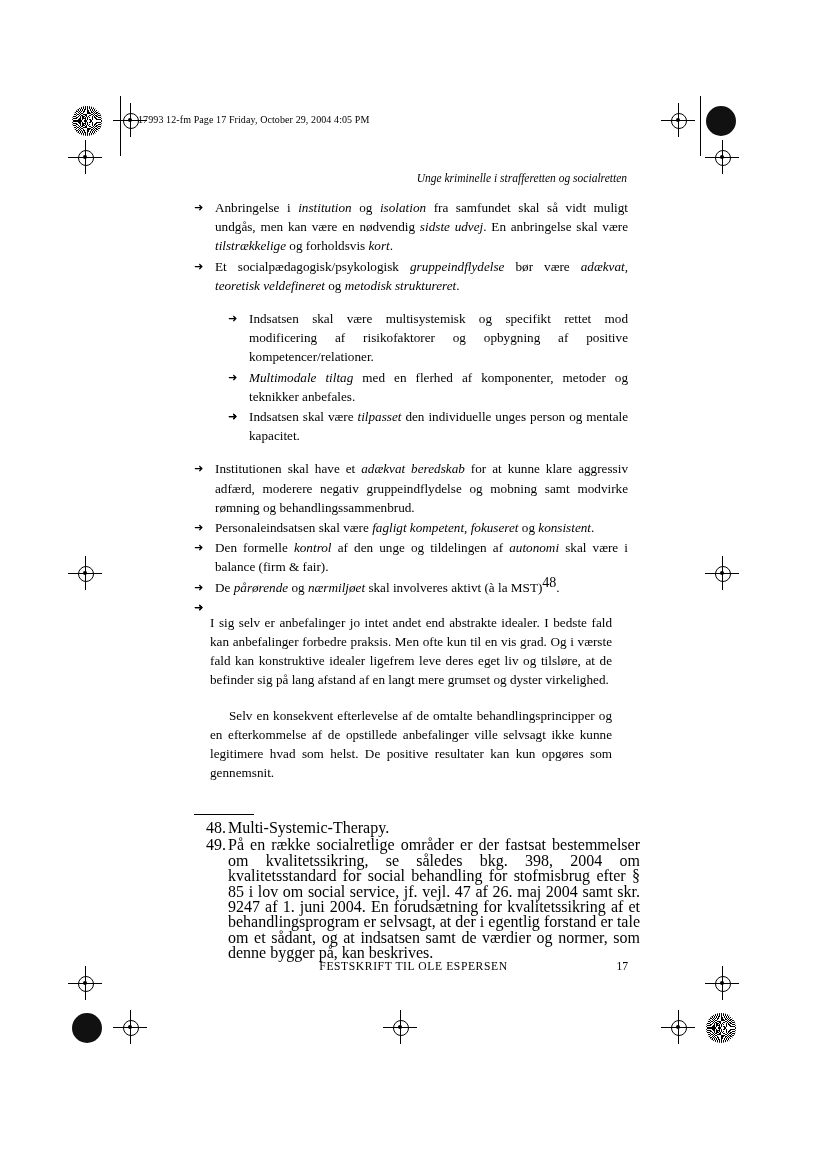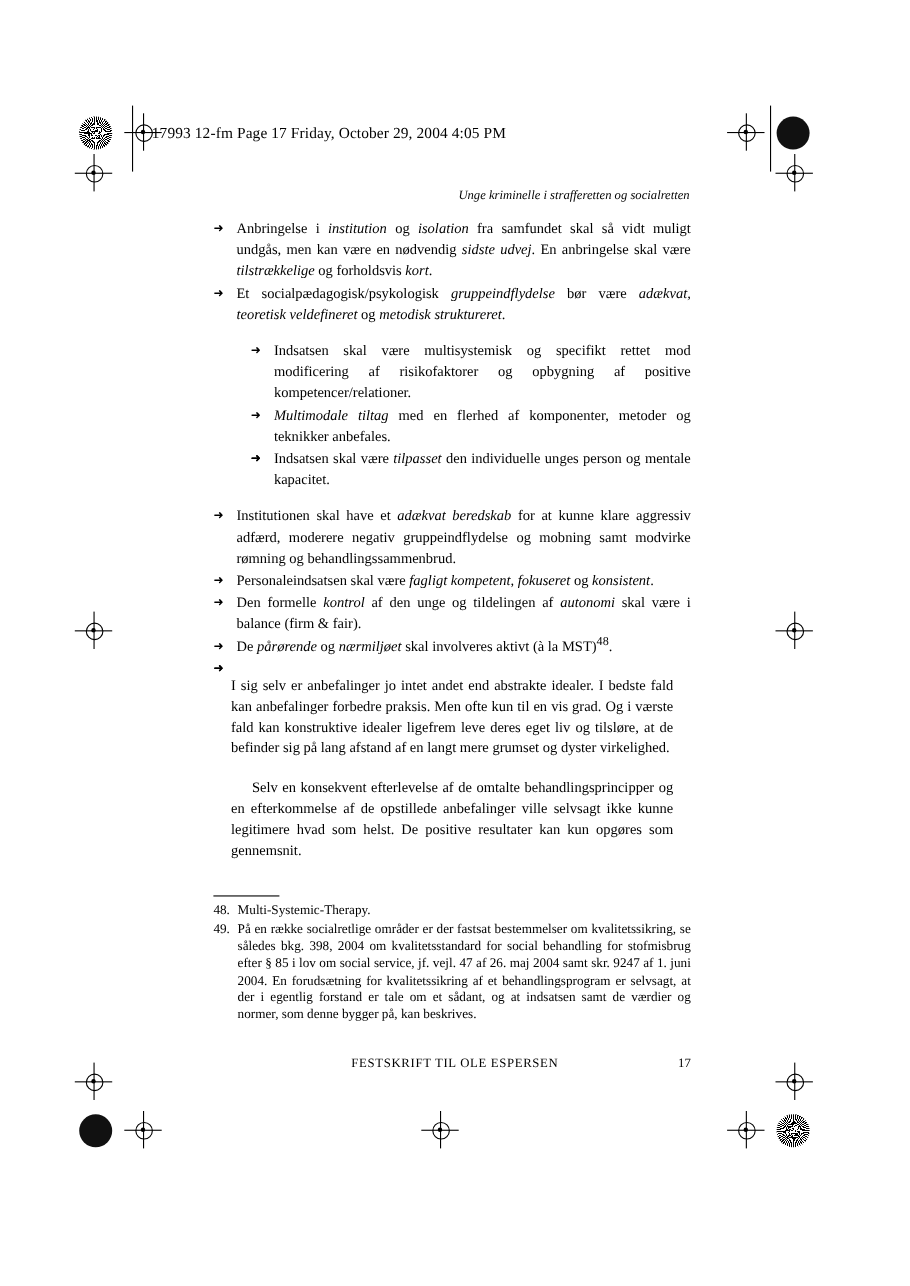--- a/index.html
+++ b/index.html
@@ -62,21 +62,21 @@
     background:
       repeating-conic-gradient(#000 0deg 4deg, #ffffff 4deg 8deg);
   }
 
   
   .slug {
     position: absolute;
     left: 138px;
     top: 114px;
     font-family: "Liberation Serif", serif;
-    font-size: 14px;
+    font-size: 10px;
     letter-spacing: 0.1px;
     white-space: nowrap;
   }
   .slug-rule {
     position: absolute;
     left: 120px;
     top: 96px;
     width: 1px;
     height: 60px;
     background: #000;
@@ -133,21 +133,21 @@
   ul.arrow.nested {
     margin: 14px 0 14px 34px;
   }
   ul.arrow.nested > li {
     margin-bottom: 1px;
   }
   .gap-after { margin-bottom: 15px; }
 
   i, em { font-style: italic; }
   sup {
-    font-size: 11px;
+    font-size: 14px;
     vertical-align: super;
     line-height: 0;
   }
 
   p.para {
     margin: 16px;
     text-align: justify;
   }
   p.para.first { margin-top: 16px; }
   p.para.indent { text-indent: 19px; }
@@ -156,24 +156,24 @@
   .fn-rule {
     position: absolute;
     left: 194px;
     top: 814px;
     width: 60px;
     height: 1px;
     background: #000;
   }
   .footnotes {
     position: absolute;
-    left: 194px;
+    left: 206px;
     top: 820px;
     width: 434px;
-    font-size: 12px;
+    font-size: 16px;
     line-height: 15.4px;
     text-align: justify;
   }
   .fn {
     position: relative;
     padding-left: 22px;
     margin-bottom: 2px;
   }
   .fn > .fnnum {
     position: absolute;

